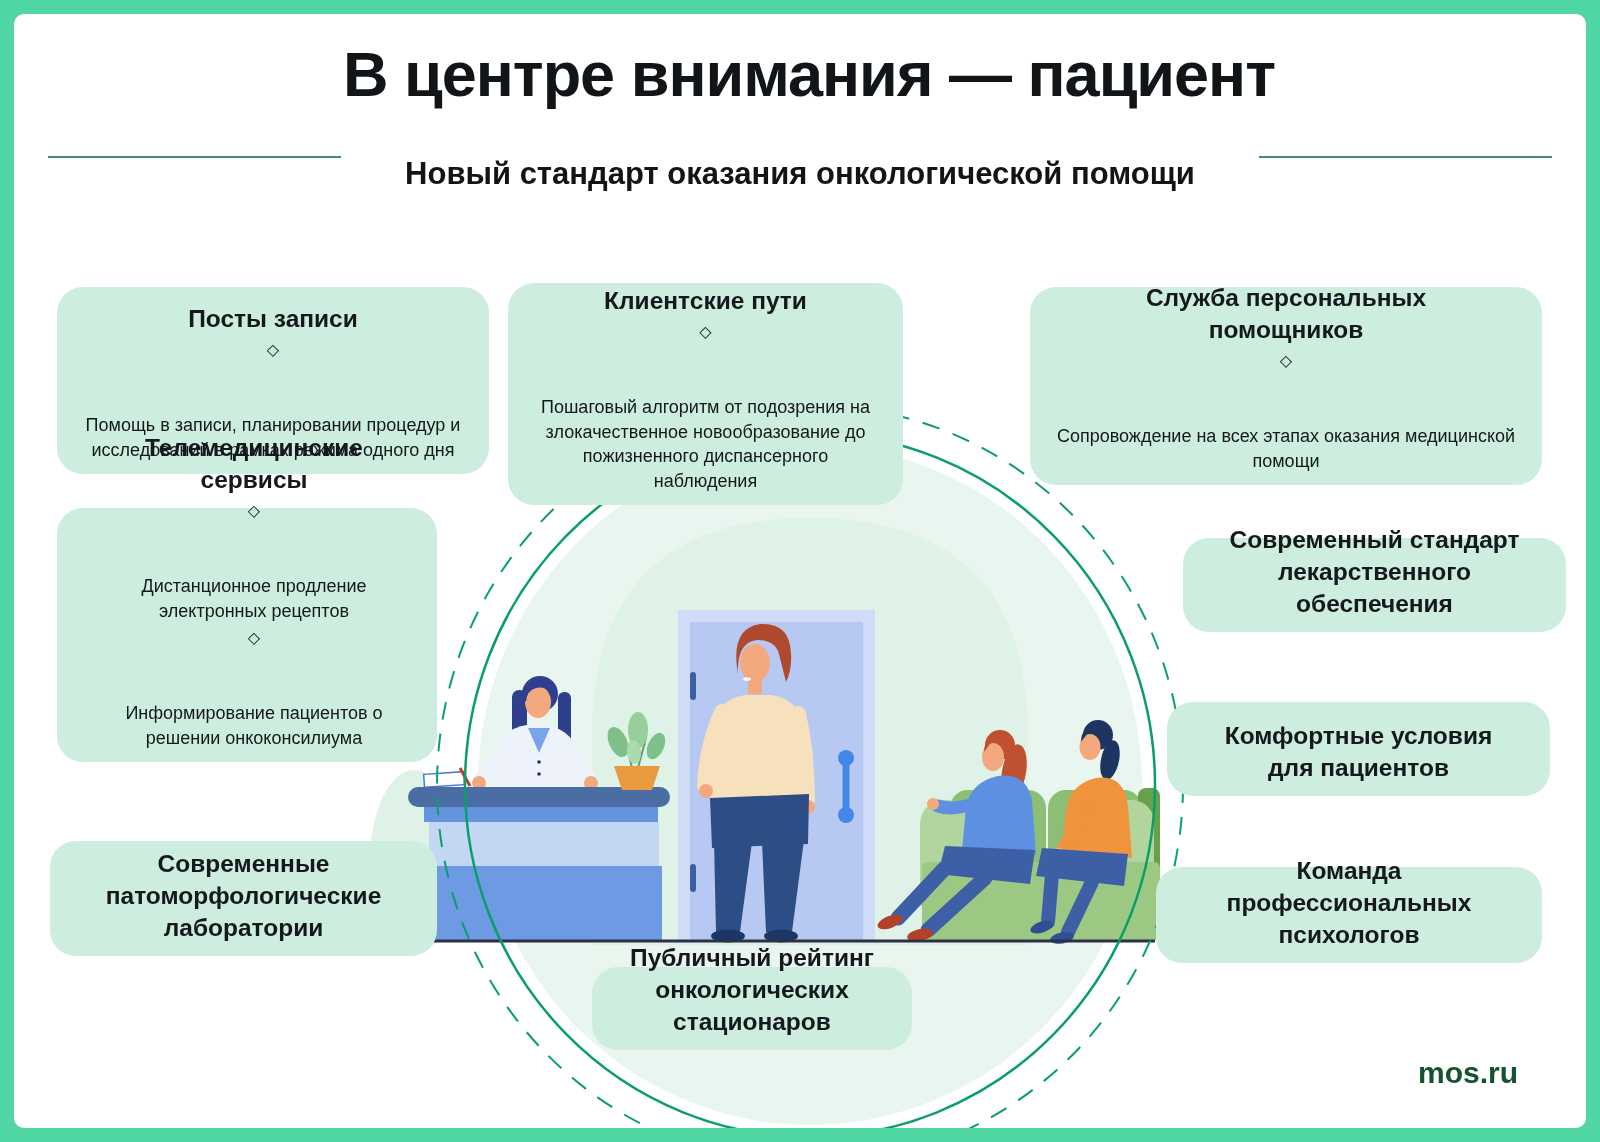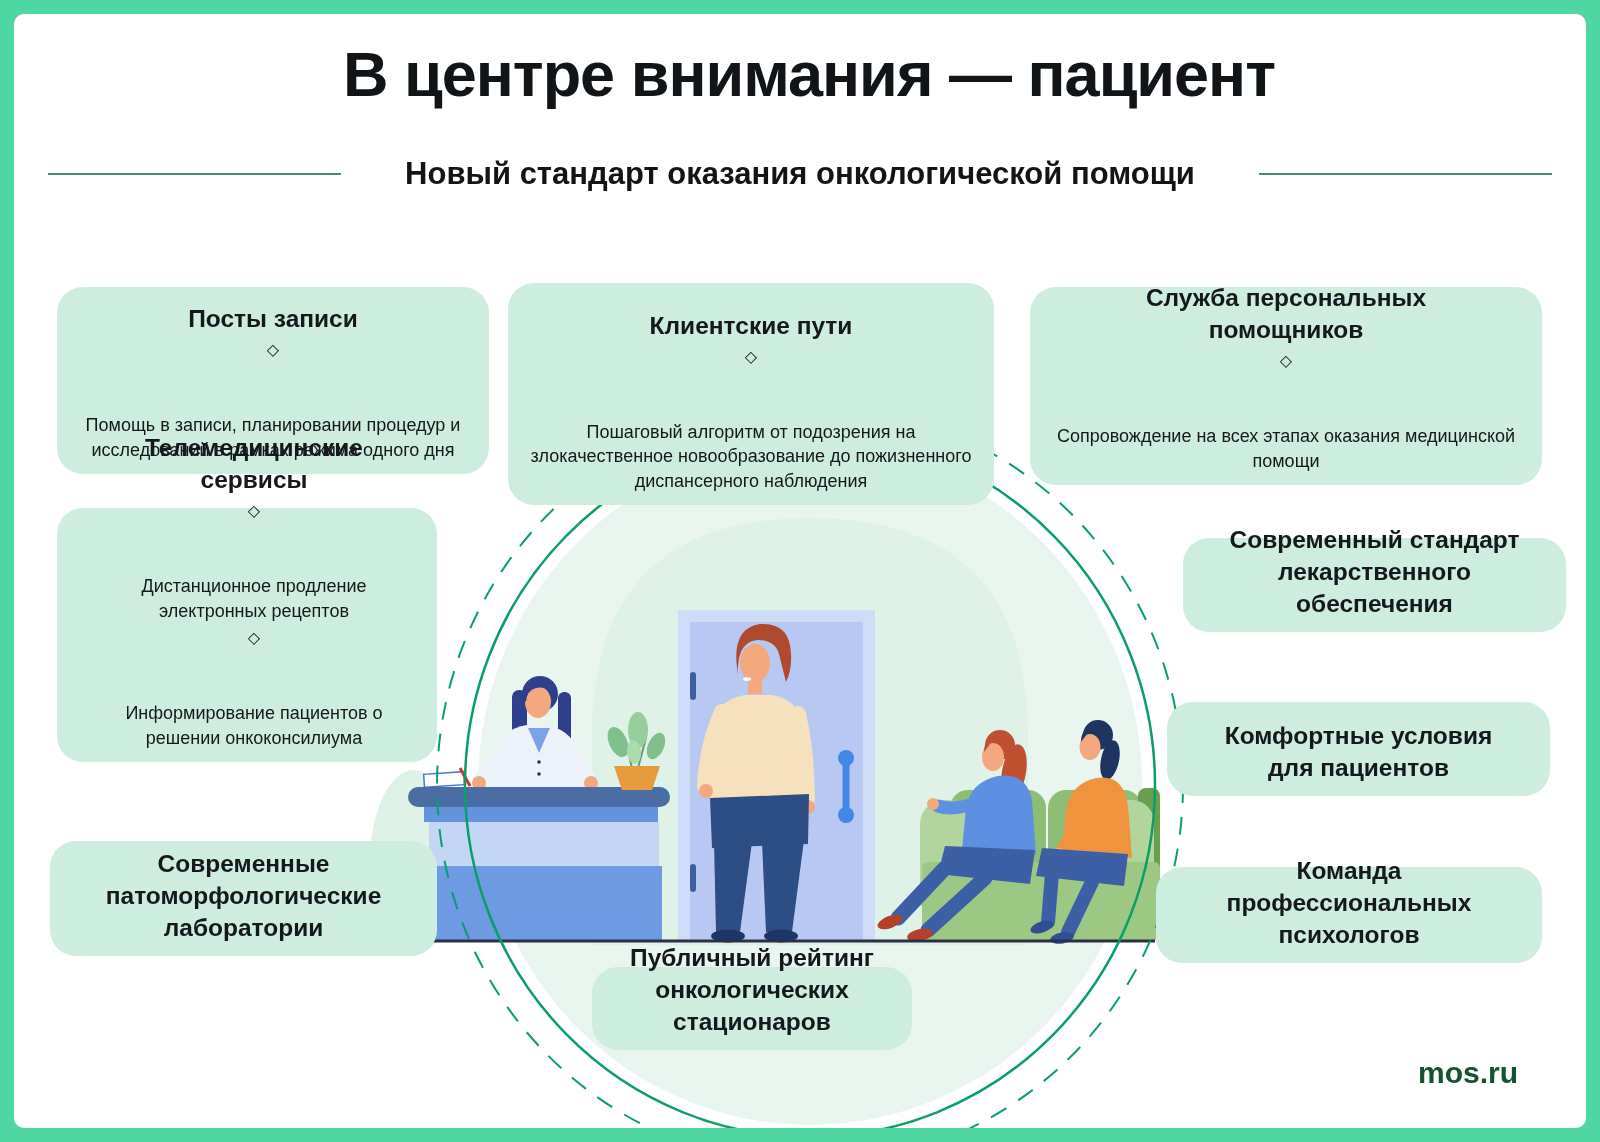--- a/index.html
+++ b/index.html
@@ -16,38 +16,38 @@
   
   .content { position:absolute; left:-14px; top:-14px; width:1600px; height:1142px; }
 
   .title {
     position:absolute; left:0; right:0; top:38px;
     text-align:center; font-size:63px; font-weight:bold;
     letter-spacing:-1px; color:#121518;padding-left:18px;
   }
   .subtitle-row {
     position:absolute; left:48px; right:48px; top:156px;
-    display:flex; align-items:center; gap:64px; z-index:3;
+    display:flex; gap:64px; z-index:3;
   }
   .sub-line { flex:1; height:2px; background:#4d8677; }
   .subtitle { font-size:31px; font-weight:bold; color:#121518; white-space:nowrap; }
 
   .scene { position:absolute; left:0; top:0; width:1600px; height:1142px; z-index:1; }
 
   .box {
     position:absolute; z-index:2; background:#cdeede; border-radius:26px;
     display:flex; flex-direction:column; align-items:center; justify-content:flex-end;
     text-align:center; padding:12px 22px; box-sizing:border-box; color:#15181c;
   }
   .box .t { font-weight:bold; font-size:24.5px; line-height:1.3; }
   .box .d { font-size:16px; line-height:1; margin:7px 0; color:#15181c; }
   .box .i { font-size:18px; line-height:1.36;margin-top:48px; }
 
   .b1 { left:57px;   top:287px; width:432px; height:187px; }
-  .b2 { left:508px;  top:283px; width:486px; height:222px; }
+  .b2 { left:508px;  top:283px; width:395px; height:222px; }
   .b3 { left:1030px; top:287px; width:512px; height:198px; }
   .b4 { left:57px;   top:508px; width:380px; height:254px;padding-left:36px; }
   .b5 { left:1167px; top:538px; width:383px; height:94px;margin-left:16px;  }
   .b6 { left:1167px; top:702px; width:383px; height:94px;  }
   .b7 { left:50px;   top:841px; width:387px; height:115px; }
   .b8 { left:1156px; top:867px; width:386px; height:96px;  }
   .b9 { left:592px;  top:967px; width:320px; height:83px;  }
 
   .logo {
     position:absolute; left:1418px; top:1056px; z-index:3;

